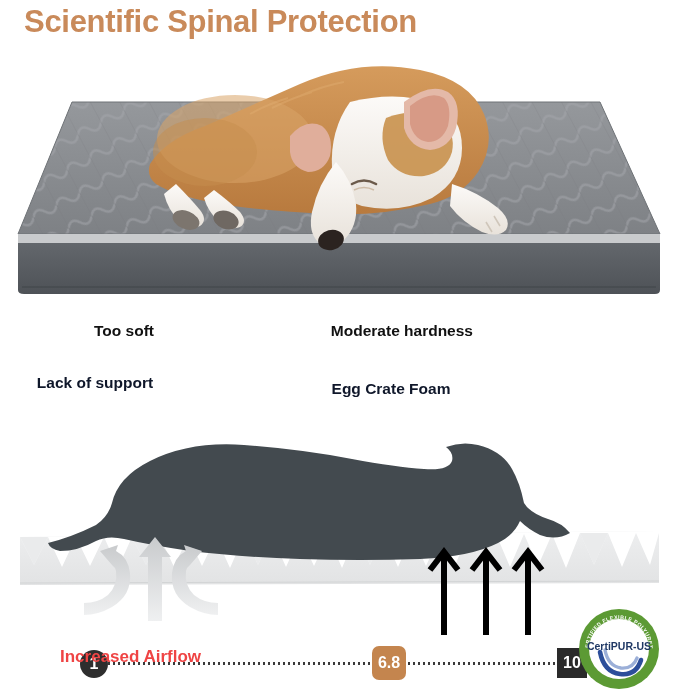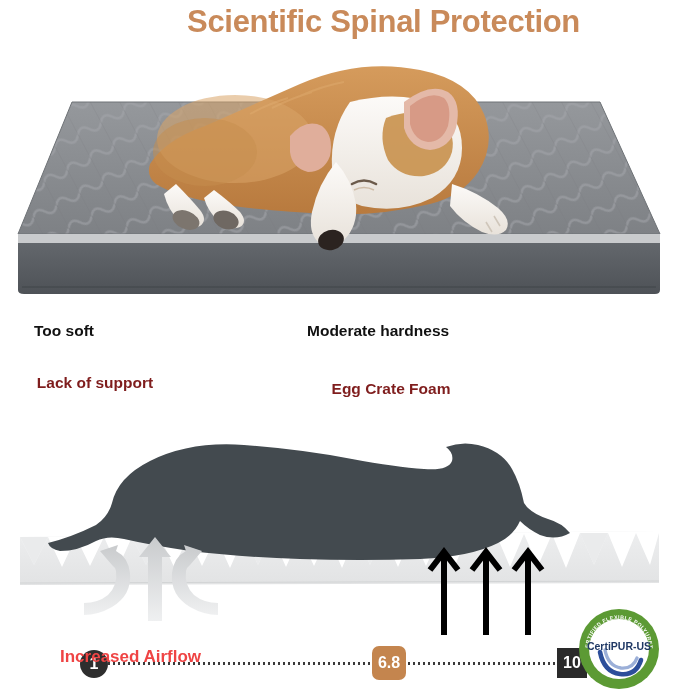--- a/index.html
+++ b/index.html
@@ -18,21 +18,22 @@
 
   
   .title-bar {
     position: absolute;
     left: 0;
     top: 0;
     width: 580px;
     height: 44px;
     display: flex;
     align-items: center;
-    justify-content: flex-end;
+    justify-content: flex-start;
+    padding-left: 24px;
   }
   .title-text {
     font-size: 31px;
     font-weight: bold;
     letter-spacing: -0.3px;
     color: #C98A5A;
     white-space: nowrap;
   }
 
   
@@ -62,27 +63,27 @@
     background-image: repeating-linear-gradient(
       to right,
       #3a3a3a 0px, #3a3a3a 2px, transparent 2px, transparent 5px);
   }
   .scale-top-label {
     position: absolute;
     font-size: 15.5px;
     font-weight: bold;
     color: #111111;
     white-space: nowrap;
-    text-align: left;
+    text-align: right;
   }
   .scale-bot-label {
     position: absolute;
     font-size: 15.5px;
     font-weight: bold;
-    color: #7f1d1d;
+    color: #0f172a;
     text-align: center;
     line-height: 1.15;
   }
   .marker-circle {
     position: absolute;
     width: 28px;
     height: 28px;
     border-radius: 50%;
     background: #2E2E2E;
     color: #ffffff;

